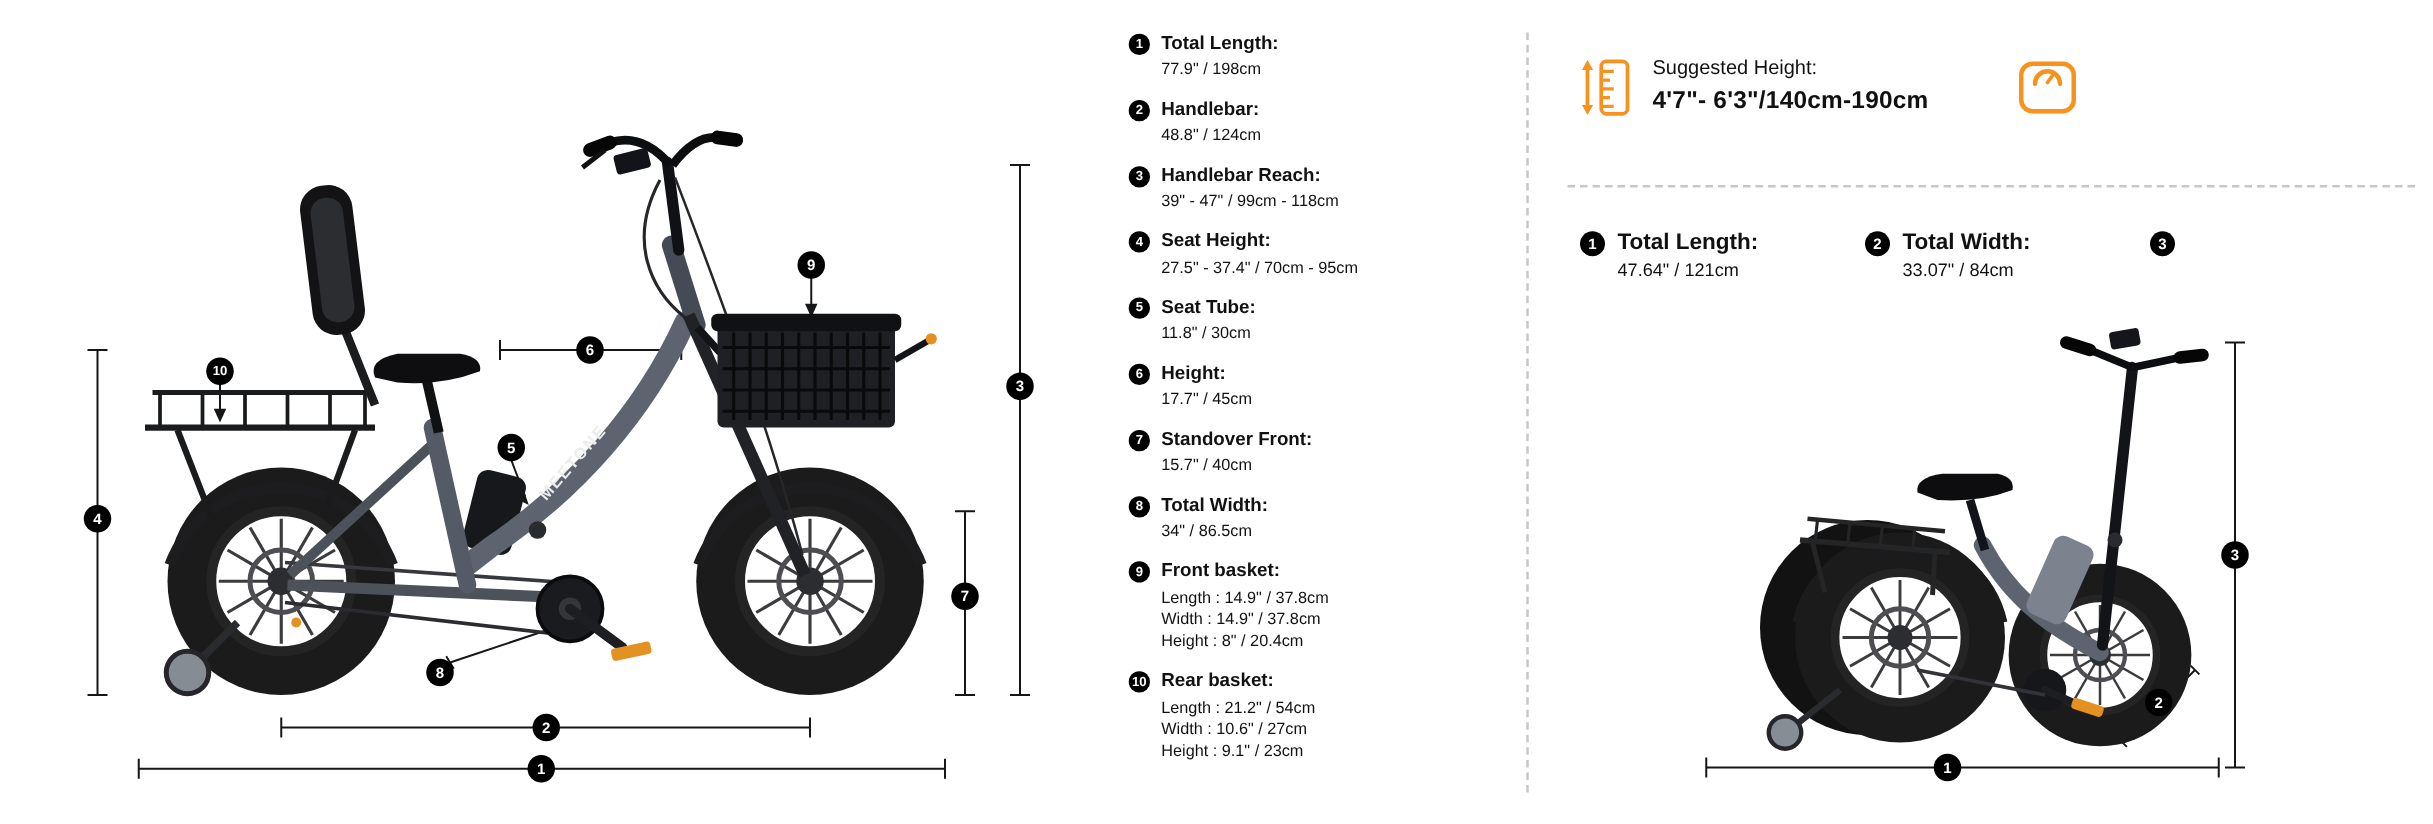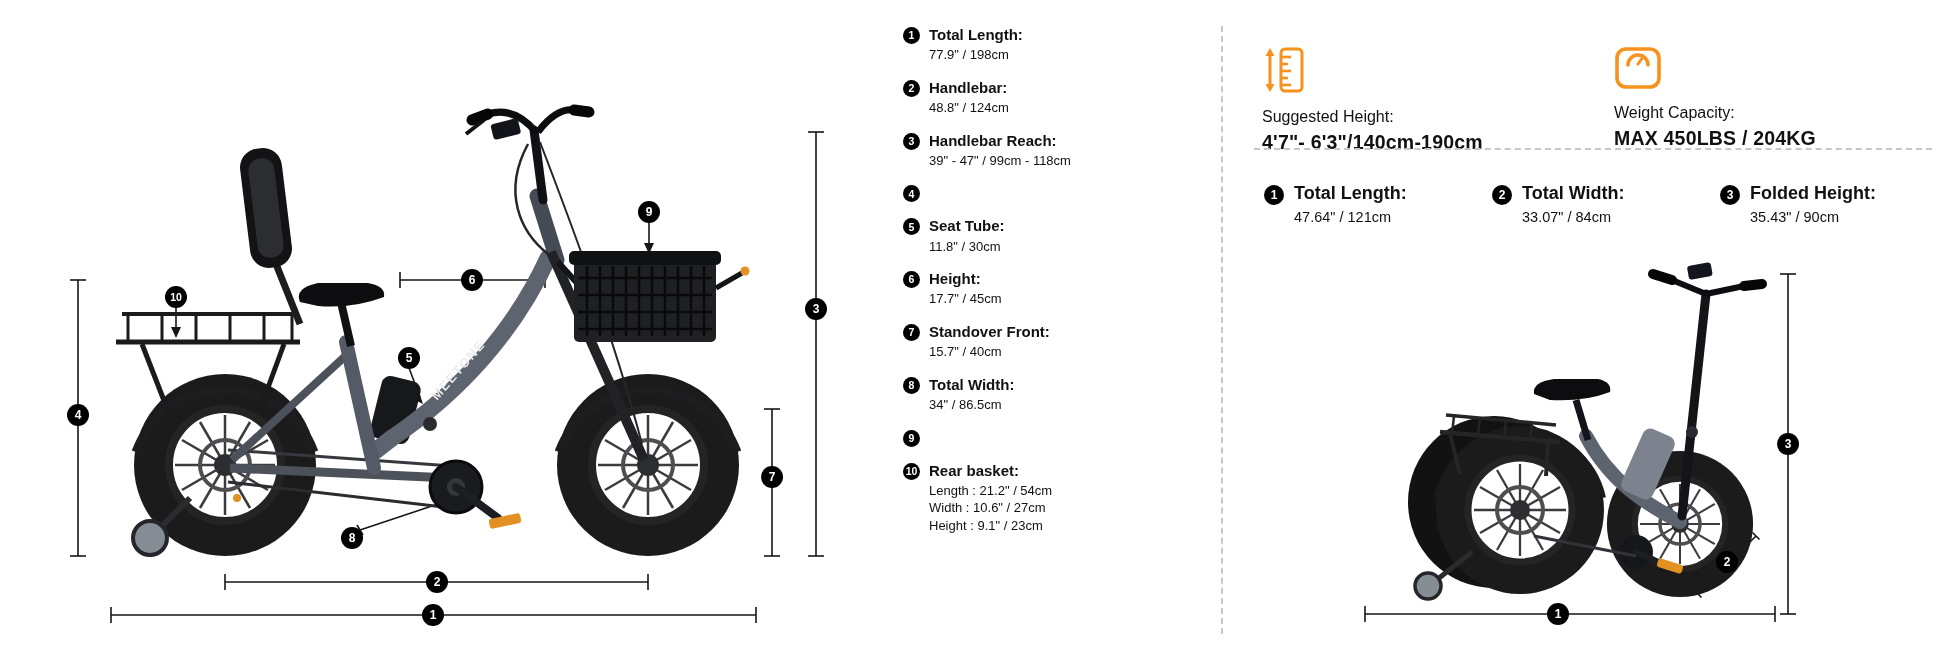--- a/index.html
+++ b/index.html
@@ -38,21 +38,21 @@
   .spec-label { font-weight: 700; font-size: 15px; line-height: 1.15; }
   .spec-value { font-size: 13px; line-height: 1.35; margin-top: 3px; white-space: pre-line; }
 
   
   #v-divider { position: absolute; left: 1221px; top: 26px; height: 608px; border-left: 2px dashed #c7c7c7; }
 
   
   #right-panel { position: absolute; left: 1248px; top: 0; width: 698px; height: 659px; }
 
   .fit-row { position: absolute; left: 14px; top: 44px; display: flex; }
-  .fit-item { display: flex; gap: 14px; align-items: flex-start; flex-direction: column; }
+  .fit-item { display: flex; gap: 14px; align-items: center; }
   .fit-item.height { width: 352px; }
   .fit-icon { flex: 0 0 auto; margin-top: 2px; }
   .fit-label { font-size: 16px; }
   .fit-value { font-size: 19.5px; font-weight: 700; margin-top: 5px; letter-spacing: 0.2px; }
 
   .h-divider { position: absolute; left: 6px; right: 14px; top: 148px; border-top: 2px dashed #c7c7c7; }
 
   .folded-specs { position: absolute; left: 16px; top: 183px; display: flex; }
   .folded-spec { display: flex; gap: 10px; width: 228px; }
   .folded-bullet {
@@ -246,20 +246,24 @@
   </div>
   <div class="spec-item">
     <span class="spec-bullet">3</span>
     <div>
         <div class="spec-label">Handlebar Reach:</div>
          <div class="spec-value">39" - 47" / 99cm - 118cm</div>
       </div>
   </div>
   <div class="spec-item">
     <span class="spec-bullet">4</span>
+    <div>
+        <div class="spec-label">Seat Height:</div>
+         <div class="spec-value">27.5" - 37.4" / 70cm - 95cm</div>
+      </div>
   </div>
   <div class="spec-item">
     <span class="spec-bullet">5</span>
     <div>
         <div class="spec-label">Seat Tube:</div>
          <div class="spec-value">11.8" / 30cm</div>
       </div>
   </div>
   <div class="spec-item">
     <span class="spec-bullet">6</span>
@@ -277,20 +281,26 @@
   </div>
   <div class="spec-item">
     <span class="spec-bullet">8</span>
     <div>
         <div class="spec-label">Total Width:</div>
          <div class="spec-value">34" / 86.5cm</div>
       </div>
   </div>
   <div class="spec-item">
     <span class="spec-bullet">9</span>
+    <div>
+        <div class="spec-label">Front basket:</div>
+         <div class="spec-value">Length :  14.9" / 37.8cm
+Width :  14.9" / 37.8cm
+Height :  8" / 20.4cm</div>
+      </div>
   </div>
   <div class="spec-item">
     <span class="spec-bullet two-digit">10</span>
     <div>
         <div class="spec-label">Rear basket:</div>
          <div class="spec-value">Length :  21.2" / 54cm
 Width :  10.6" / 27cm
 Height :  9.1" / 23cm</div>
       </div>
   </div>
@@ -319,24 +329,20 @@
         <div class="fit-label">Suggested Height:</div>
         <div class="fit-value">4'7"- 6'3"/140cm-190cm</div>
       </div>
     </div>
     <div class="fit-item">
       <svg class="fit-icon" width="48" height="44" viewBox="0 0 48 44">
         <rect x="3" y="3" width="42" height="38" rx="9" stroke="#f6921e" stroke-width="3.6" fill="none"></rect>
         <path d="M14 19 A10 10 0 0 1 34 19" stroke="#f6921e" stroke-width="3.6" fill="none" stroke-linecap="round"></path>
         <line x1="24" y1="18" x2="29" y2="11" stroke="#f6921e" stroke-width="3" stroke-linecap="round"></line>
       </svg>
-      <div class="fit-text">
-        <div class="fit-label">Weight Capacity:</div>
-        <div class="fit-value">MAX 450LBS / 204KG</div>
-      </div>
     </div>
   </div>
 
   <div class="h-divider"></div>
 
   <div class="folded-specs">
     <div class="folded-spec">
       <span class="folded-bullet">1</span>
       <div>
           <div class="fs-label">Total Length:</div>
@@ -345,24 +351,20 @@
     </div>
     <div class="folded-spec">
       <span class="folded-bullet">2</span>
       <div>
           <div class="fs-label">Total Width:</div>
            <div class="fs-value">33.07" / 84cm</div>
         </div>
     </div>
     <div class="folded-spec">
       <span class="folded-bullet">3</span>
-      <div>
-          <div class="fs-label">Folded Height:</div>
-           <div class="fs-value">35.43" / 90cm</div>
-        </div>
     </div>
   </div>
 
   <div id="folded-diagram">
     <svg width="586" height="404" viewBox="0 0 586 404">
       <defs>
         <g id="fwheel">
           <circle r="84" fill="#1b1b1b"></circle>
           <circle r="52" fill="#ffffff"></circle>
           <circle r="52" fill="none" stroke="#242424" stroke-width="7"></circle>

